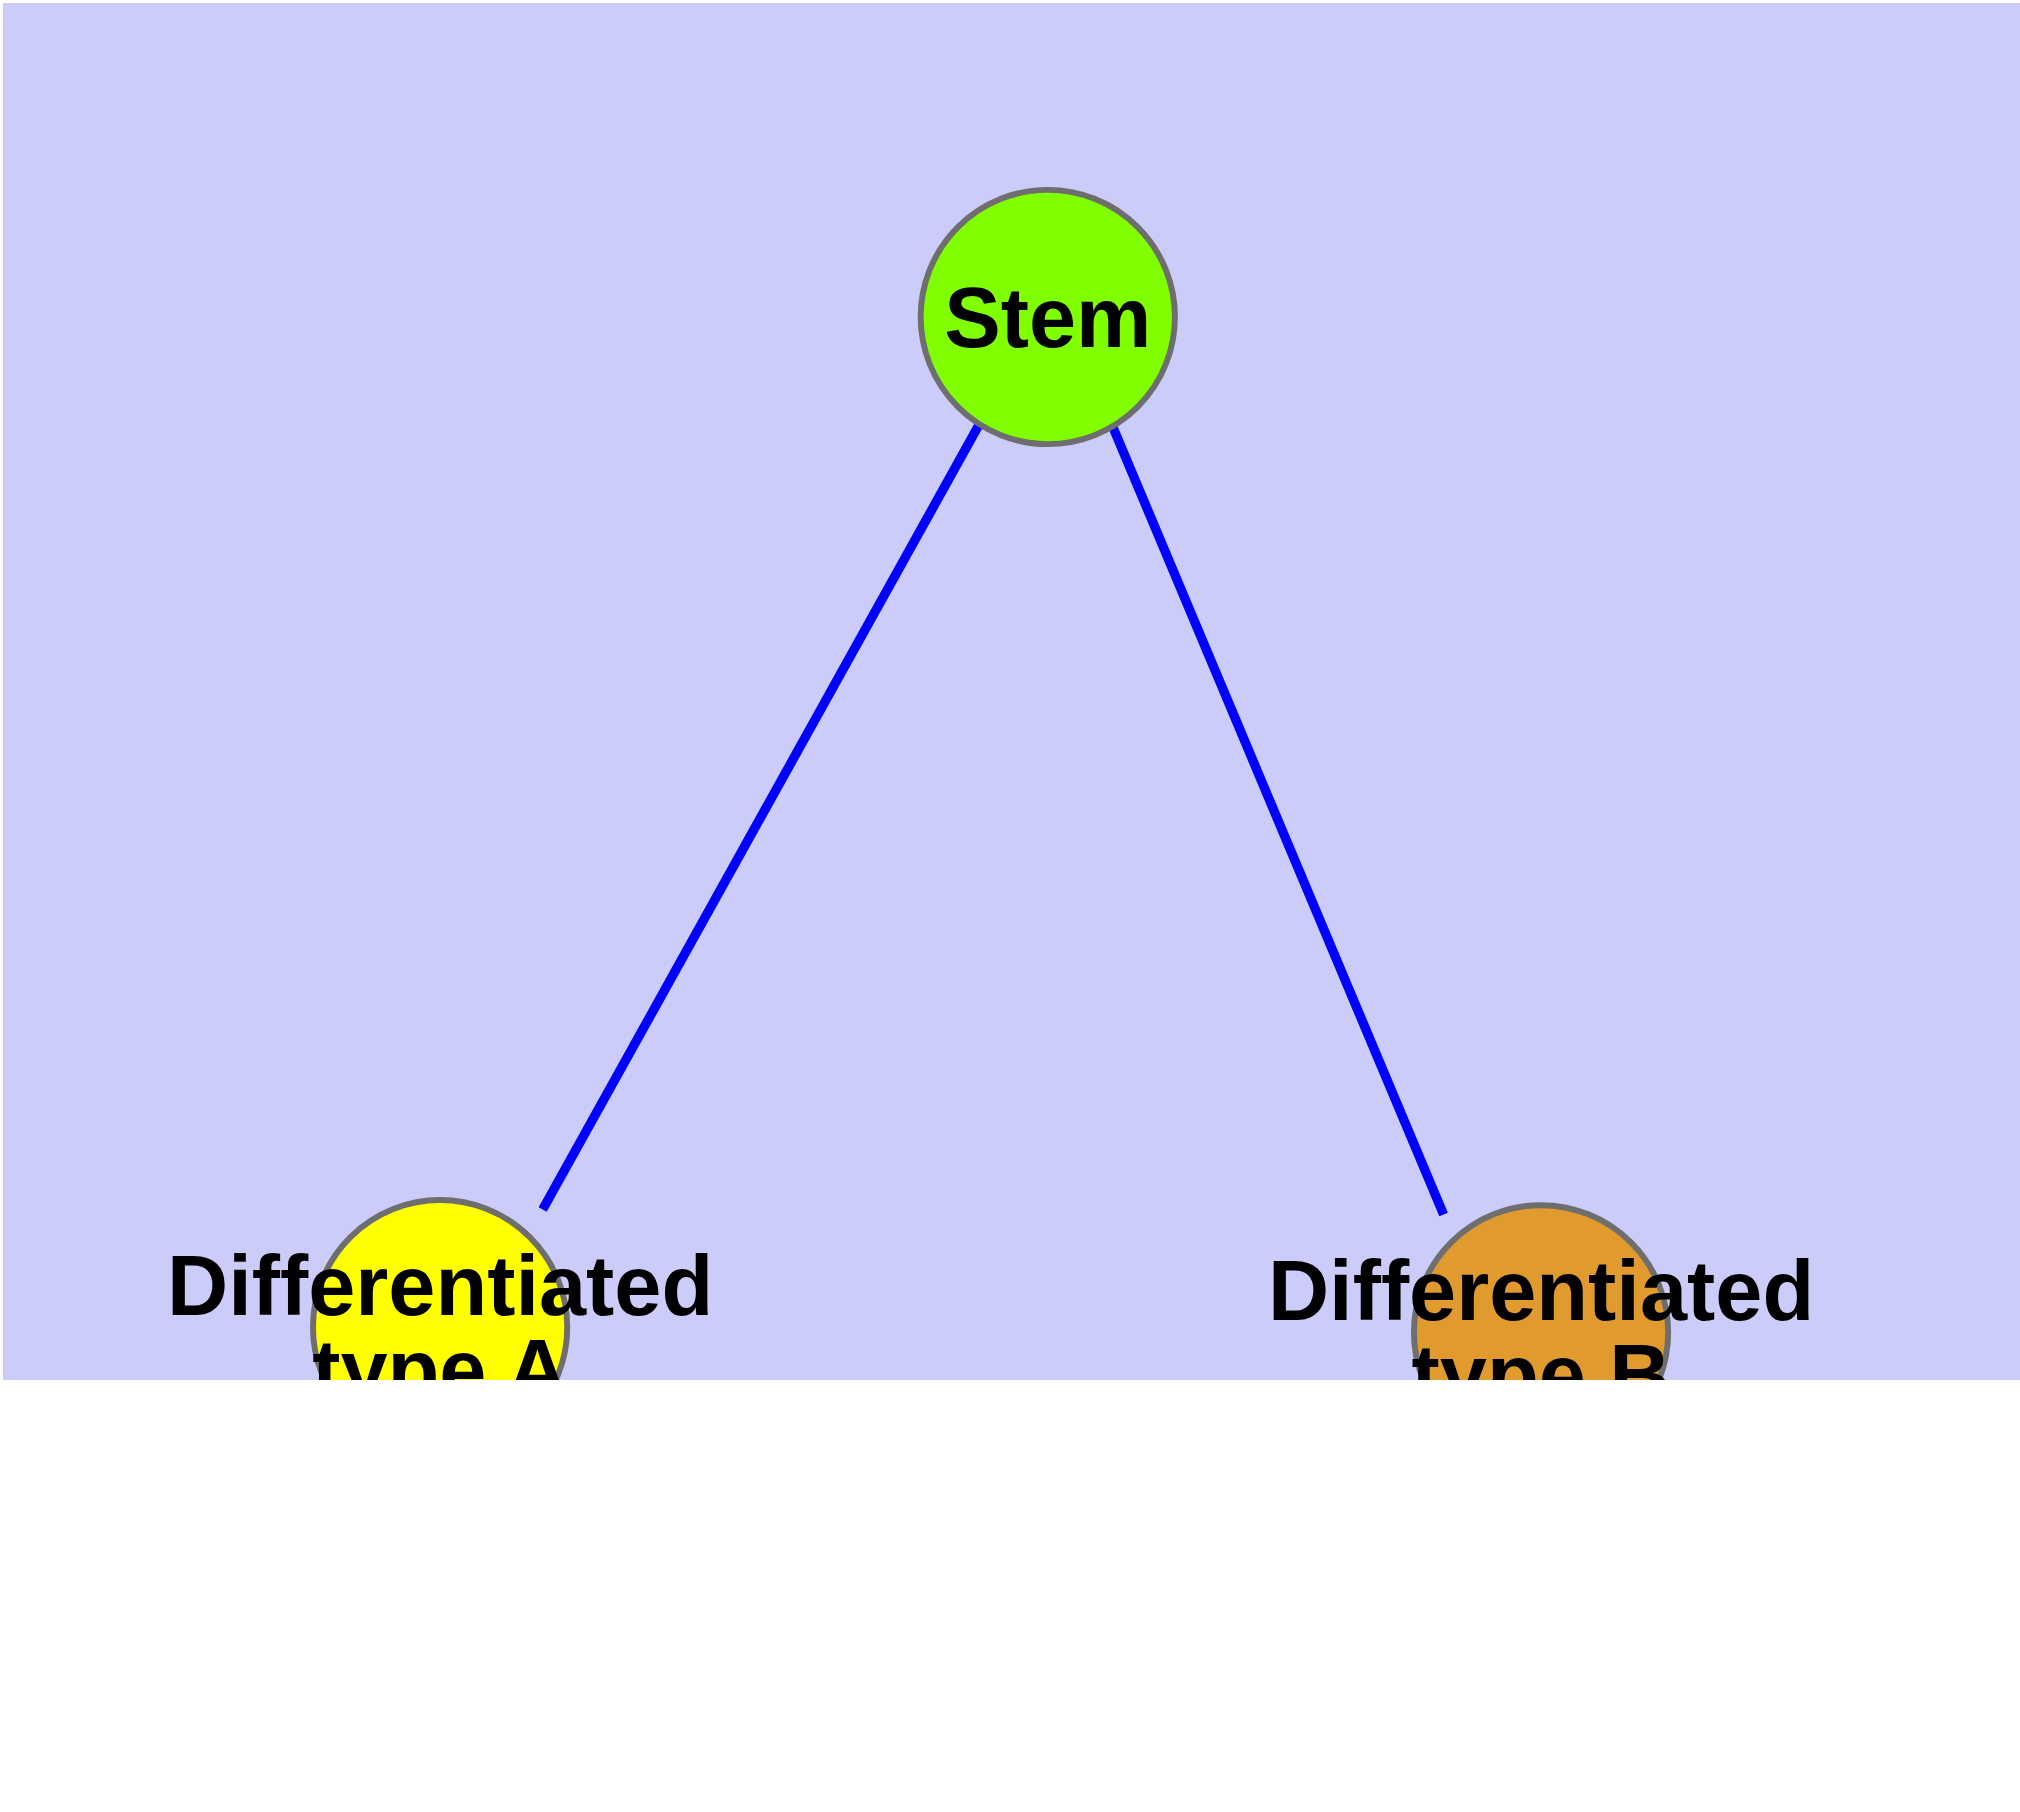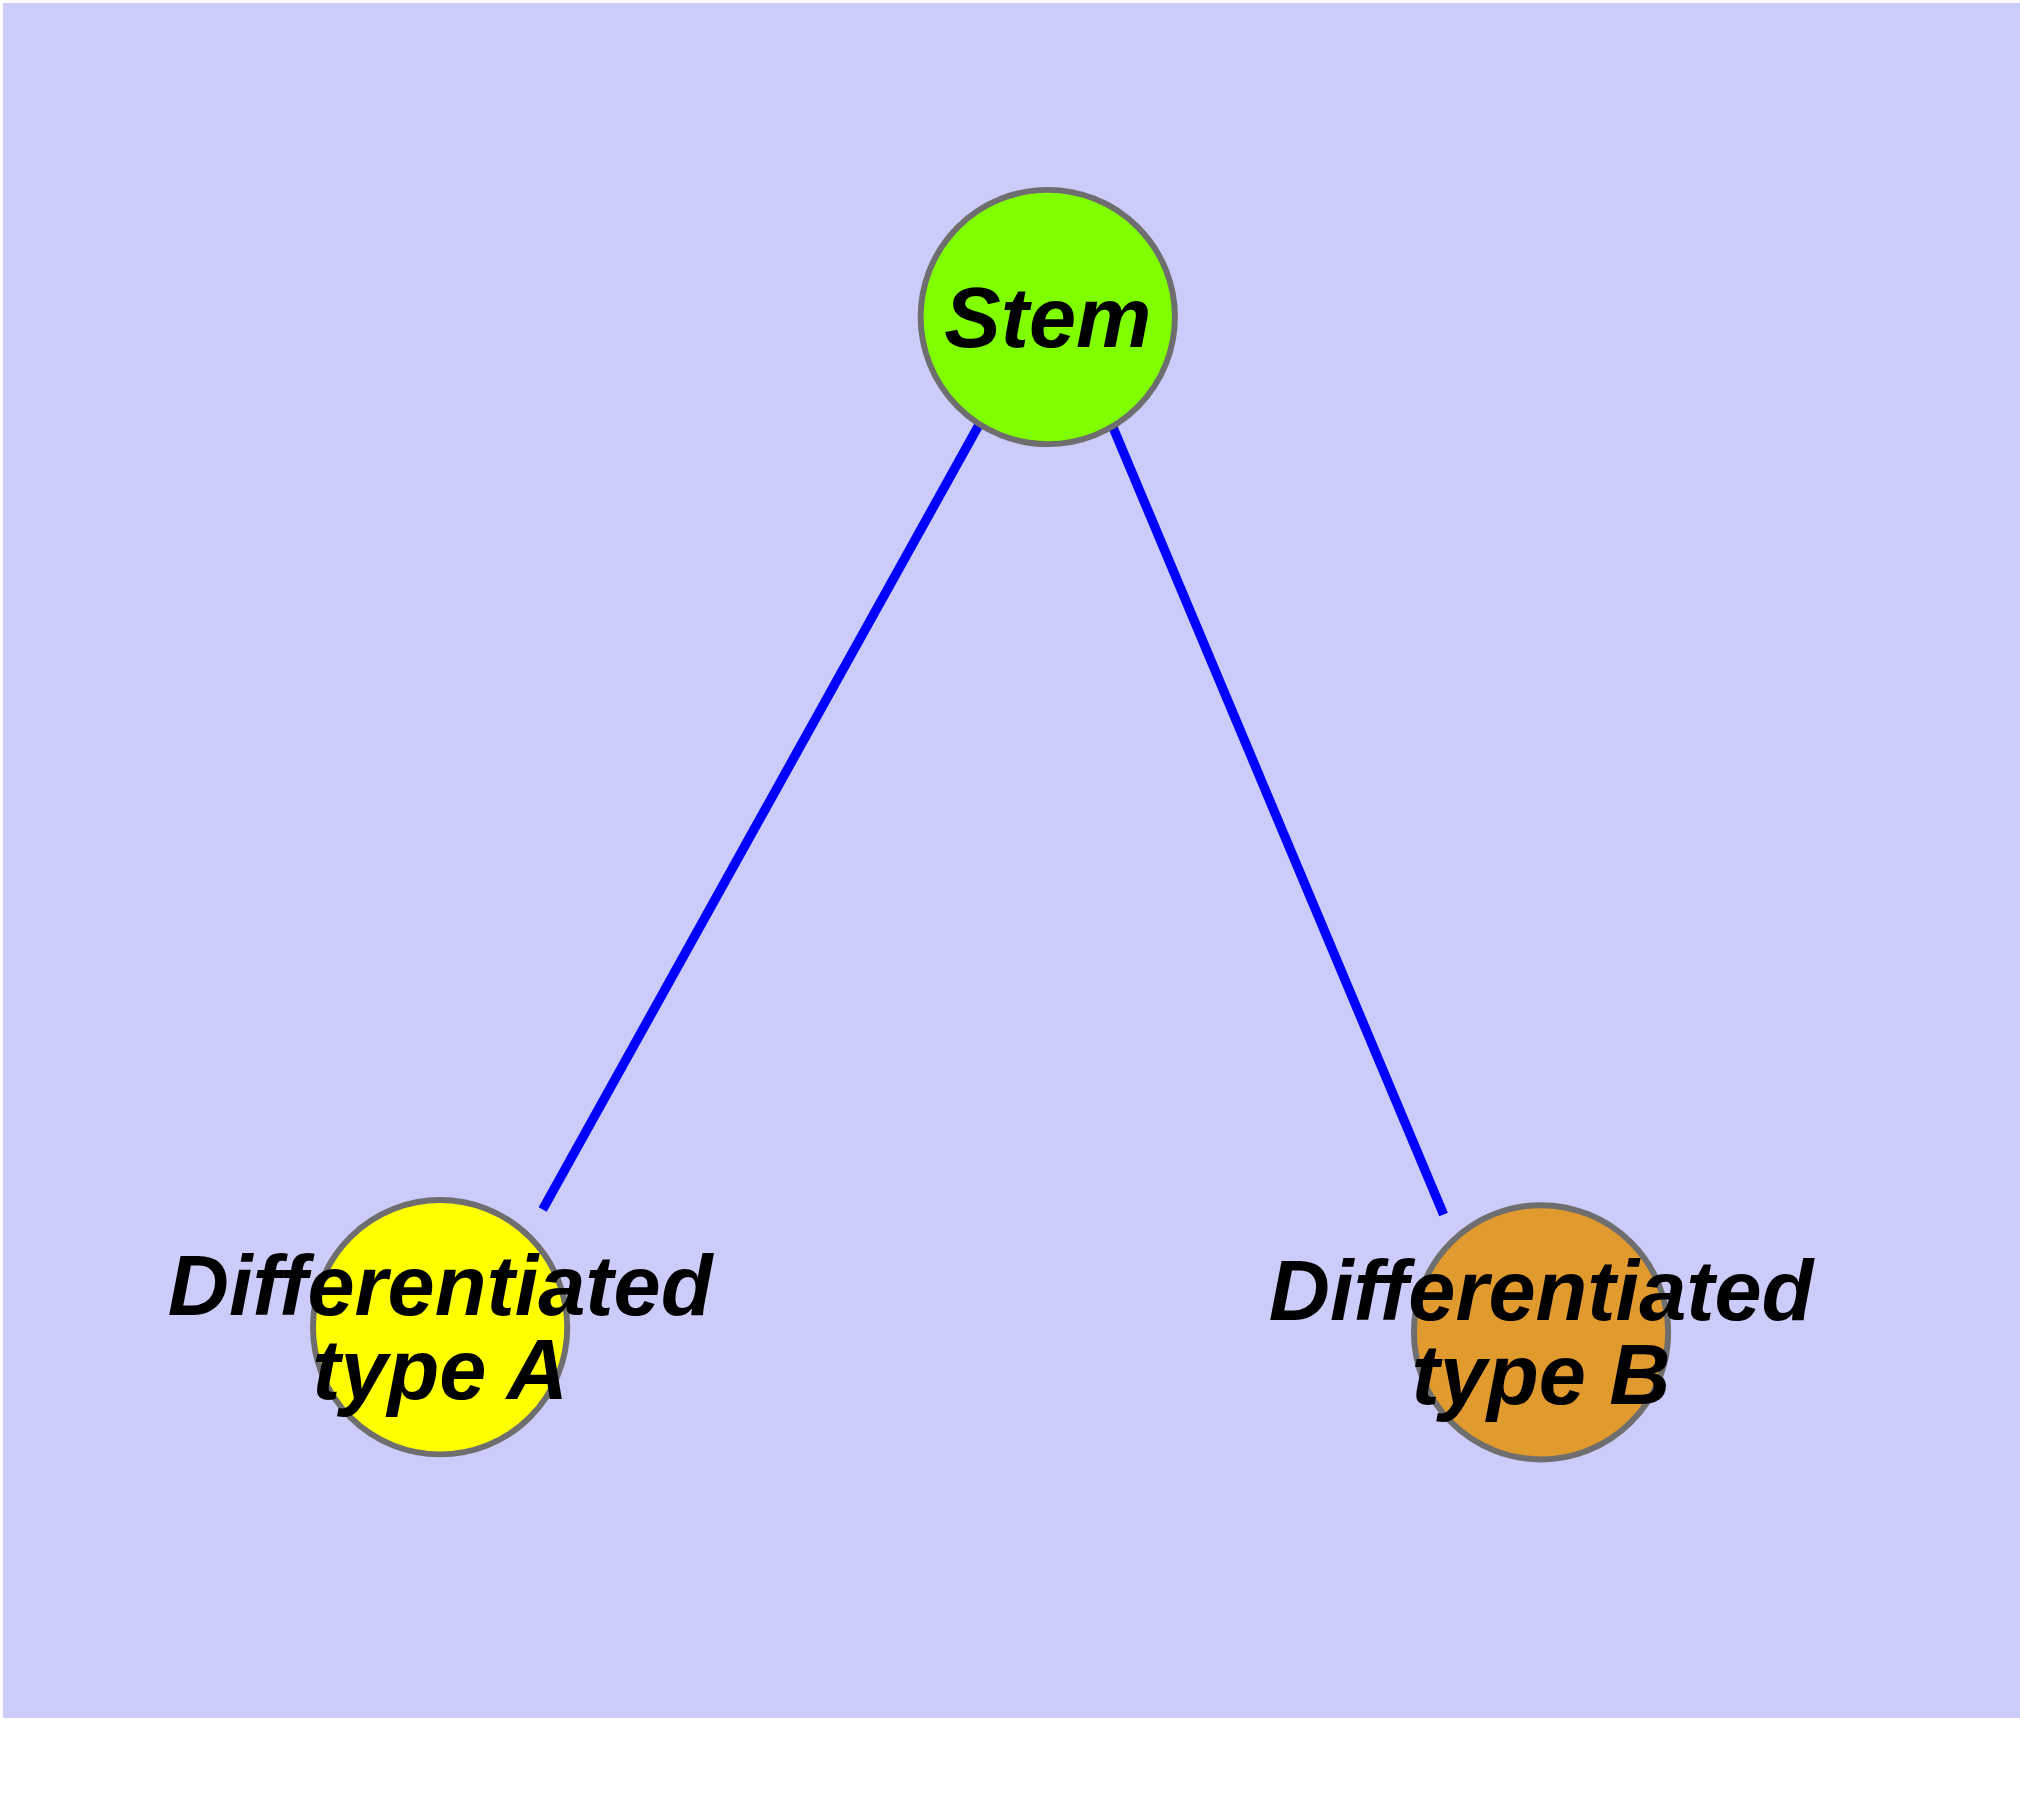--- a/index.html
+++ b/index.html
@@ -4,25 +4,24 @@
 <title>Cell Differentiation Graph</title>
 <style>
   html, body {
     margin: 0;
     padding: 0;
     background: #ffffff;
   }
   #stage {
     position: relative;
     width: 2021px;
-    height: 1718px;
+    height: 1380px;
     background: #ffffff;
     overflow: hidden;
     font-family: "Liberation Sans", "DejaVu Sans", sans-serif;
-    font-style: italic;
   }
   #canvas {
     position: absolute;
     left: 3.4px;
     top: 3.4px;
     width: 2017px;
     height: 1809px;
     background: #ccccfa;
   }
   #graph-svg {

